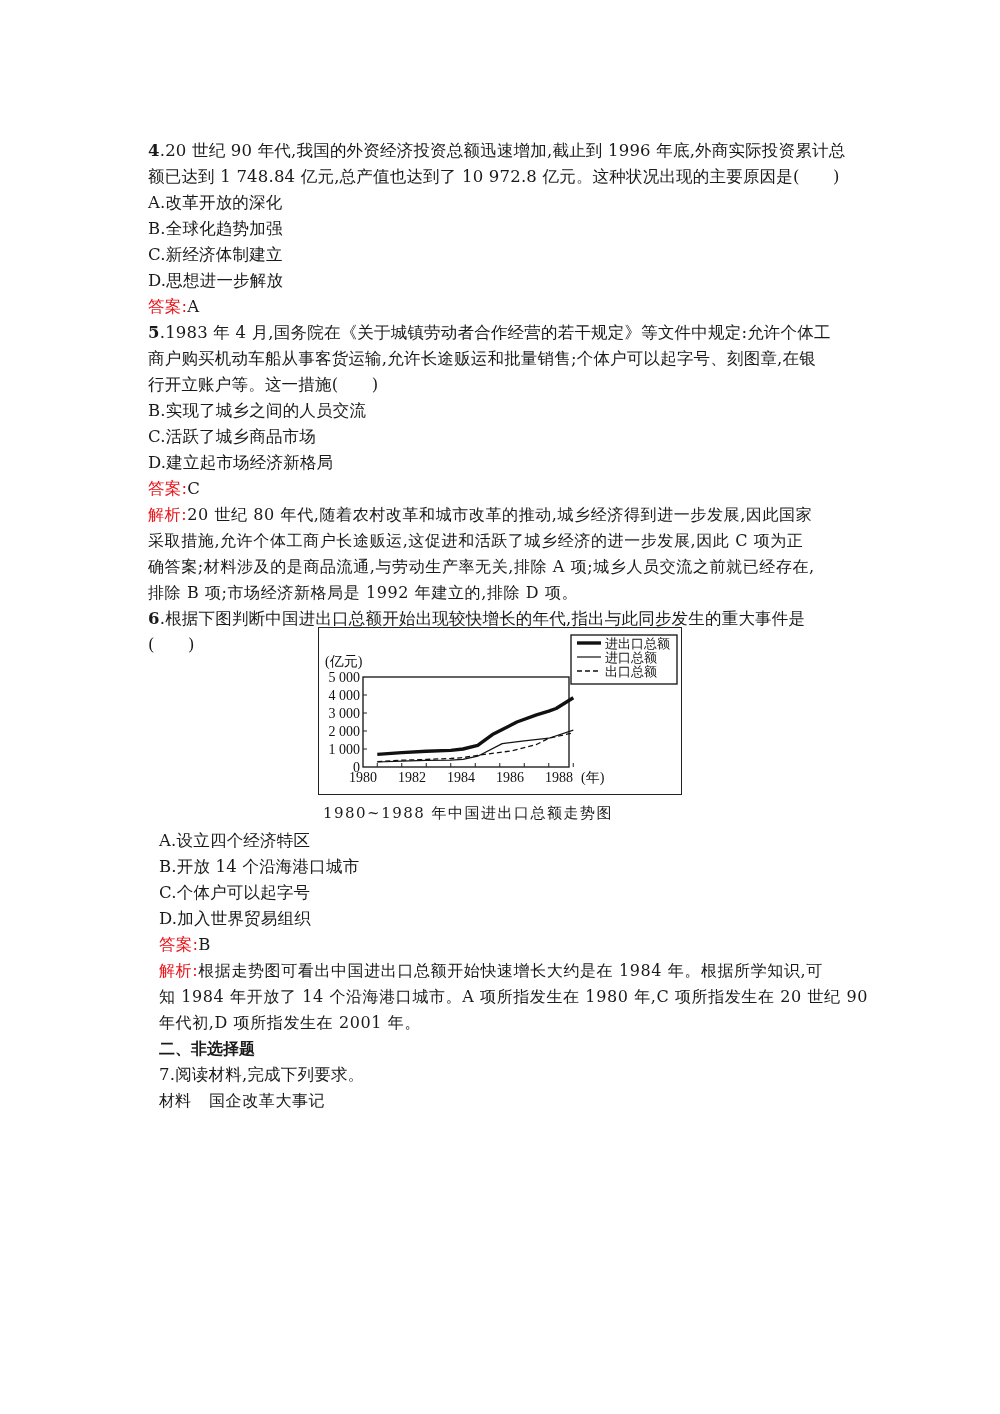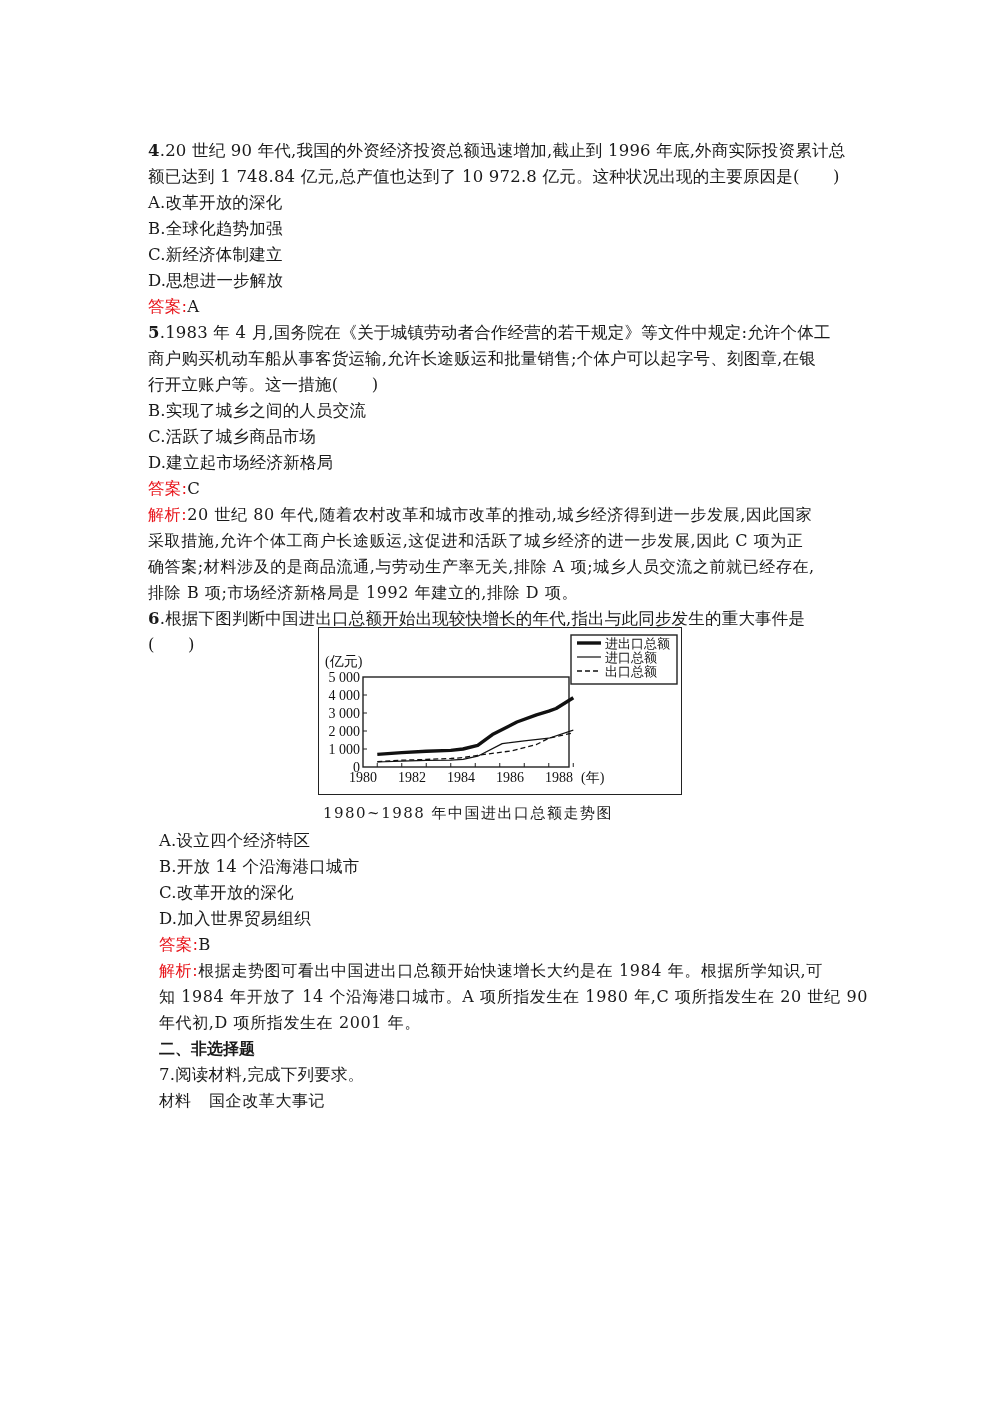--- a/index.html
+++ b/index.html
@@ -92,21 +92,21 @@
         <line x1="258" y1="43" x2="282" y2="43" stroke="#111" stroke-width="1.3" fill="none" stroke-dasharray="5,3"></line>
         <text x="286" y="48" font-size="13" font-family="DejaVu Sans, sans-serif" fill="#111">出口总额</text>
       </g>
   </svg>
 </div>
 <div class="caption">1980~1988 年中国进出口总额走势图</div>
 
 <div class="after-chart">
   <div class="line">A.设立四个经济特区</div>
   <div class="line">B.开放 14 个沿海港口城市</div>
-  <div class="line">C.改革开放的深化</div>
+  <div class="line">C.个体户可以起字号</div>
   <div class="line">D.加入世界贸易组织</div>
   <div class="line"><span class="red">答案:</span><span>B</span></div>
   <div class="line analysis"><span class="red">解析:</span><span>根据走势图可看出中国进出口总额开始快速增长大约是在 1984 年。根据所学知识,可</span></div>
   <div class="line analysis">知 1984 年开放了 14 个沿海港口城市。A 项所指发生在 1980 年,C 项所指发生在 20 世纪 90</div>
   <div class="line analysis">年代初,D 项所指发生在 2001 年。</div>
   <div class="section" style="font-weight:bold">二、非选择题</div>
   <div class="line">7.阅读材料,完成下列要求。</div>
   <div class="section"><span>材料</span><span style="display:inline-block;width:18px"></span><span class="analysis">国企改革大事记</span></div>
 </div>
 

